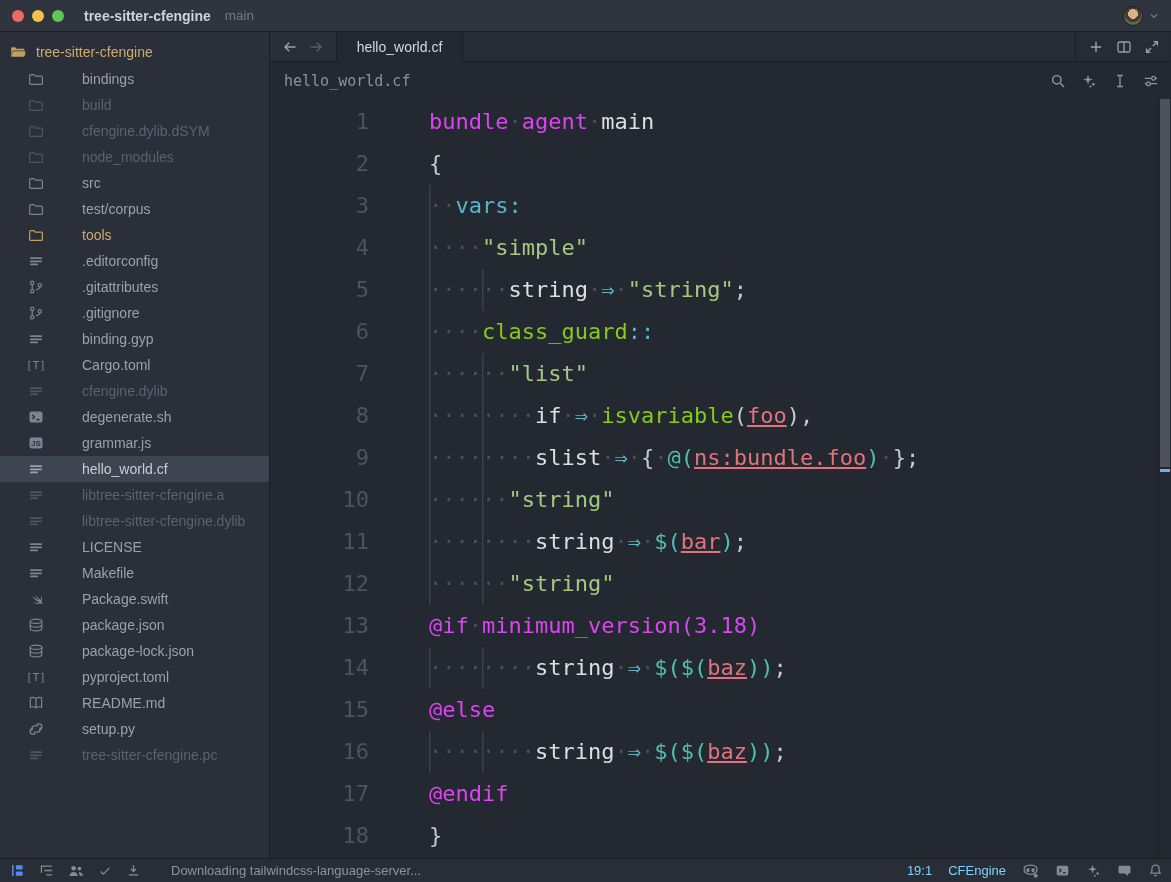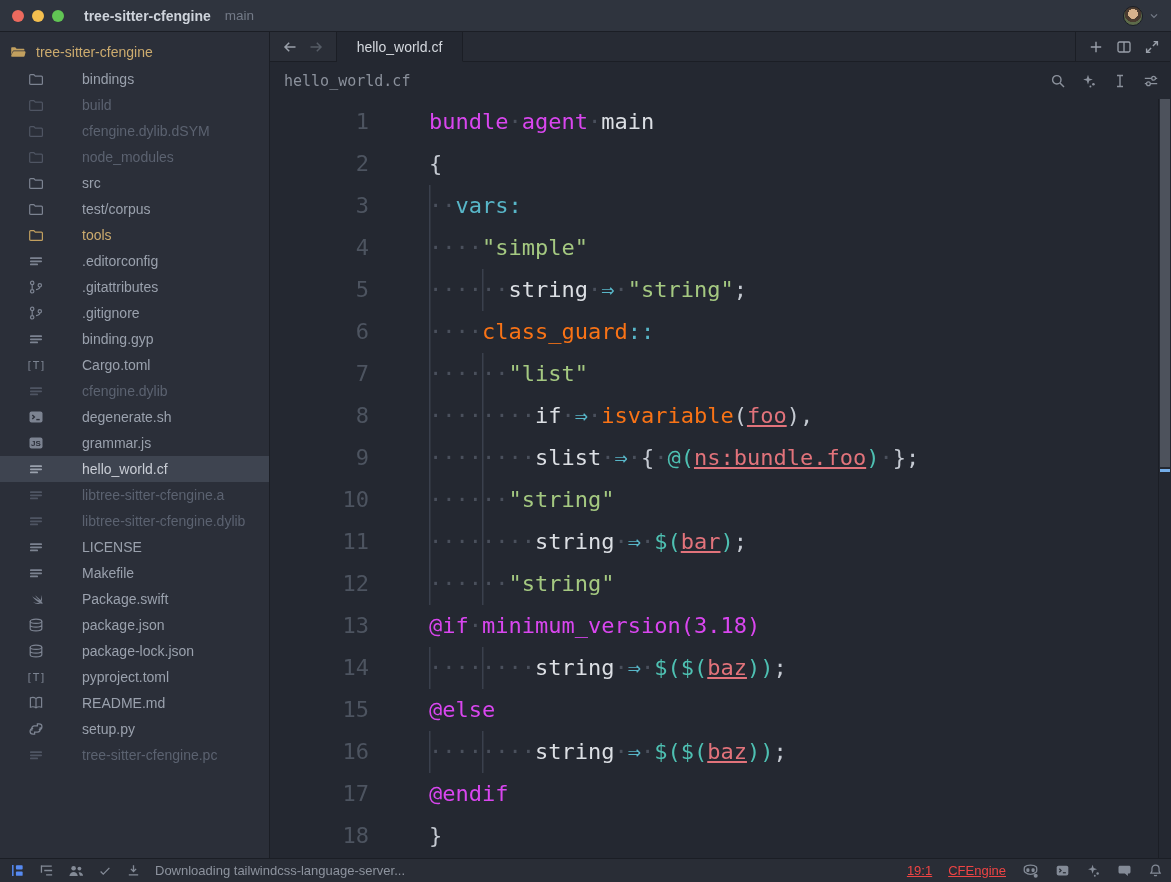--- a/index.html
+++ b/index.html
@@ -64,38 +64,38 @@
   .toolbar-right { position:absolute; right:8px; display:flex; align-items:center; gap:9px; }
   .toolbar-right .icon { color:#8b919c; width:22px; }
 
   
   .code-area { position:relative; flex:1; overflow:hidden; background:#242831; padding-top:2px; }
   .cl { height:42px; white-space:nowrap; font-family:"DejaVu Sans Mono", monospace; font-size:22px; line-height:42px; }
   .ln { display:inline-block; width:99px; text-align:right; color:#4d5460; vertical-align:top; }
   .ct { margin-left:60px; }
   .ct span { display:inline-block; line-height:42px; vertical-align:top; }
   .tk-kw{ color:#d946ef; } .tk-pl{ color:#dcdfe4; } .tk-pu{ color:#c5cad2; }
-  .tk-cy{ color:#58b6c8; } .tk-fn{ color:#f97316; } .tk-st{ color:#a5c981; }
+  .tk-cy{ color:#58b6c8; } .tk-fn{ color:#84cc16; } .tk-st{ color:#a5c981; }
   .tk-va{ color:#e2737b;text-decoration:underline; } .tk-te{ color:#4ec0b2; } .tk-ws{ color:#4a505c; }
   .tk-g { box-shadow: inset 1.5px 0 0 0 #3a404d; }
 
   
   .scrollbar { position:absolute; top:0; right:0; width:12px; height:100%; background:#242831; border-left:1px solid #1b1e25; }
   .sb-thumb { position:absolute; top:0; left:1px; width:11px; height:368px; background:#4d525c; }
   .sb-marker { position:absolute; top:370px; left:1px; width:11px; height:3px; background:#74ade8; }
 
   
   .statusbar {
     height:24px; background:#292d36; border-top:1px solid #1b1e25;
     display:flex; align-items:center; font-size:13px; color:#9aa1ac; position:relative;
   }
   .sb-left { display:flex; align-items:center; gap:14px; padding-left:10px; }
-  .sb-msg { color:#8d939e; margin-left:0; }
+  .sb-msg { color:#8d939e; margin-left:16px; }
   .sb-right { position:absolute; right:8px; display:flex; align-items:center; gap:16px; }
-  .sb-right .num, .sb-right .lang { color:#ef4444;text-decoration:underline; }
+  .sb-right .num, .sb-right .lang { color:#7dd3fc; }
   .icon-accent { color:#568af2; }
 </style>
 </head>
 <body>
 
 <svg width="0" height="0" style="position:absolute">
   <defs>
     <symbol id="i-folder" viewBox="0 0 16 16">
         <path d="M1.7 4.6c0-.6.4-1 1-1h3.1l1.5 1.6h6.1c.6 0 1 .4 1 1v6.2c0 .6-.4 1-1 1H2.7c-.6 0-1-.4-1-1z" fill="none" stroke="currentColor" stroke-width="1.2"></path>
       </symbol>

